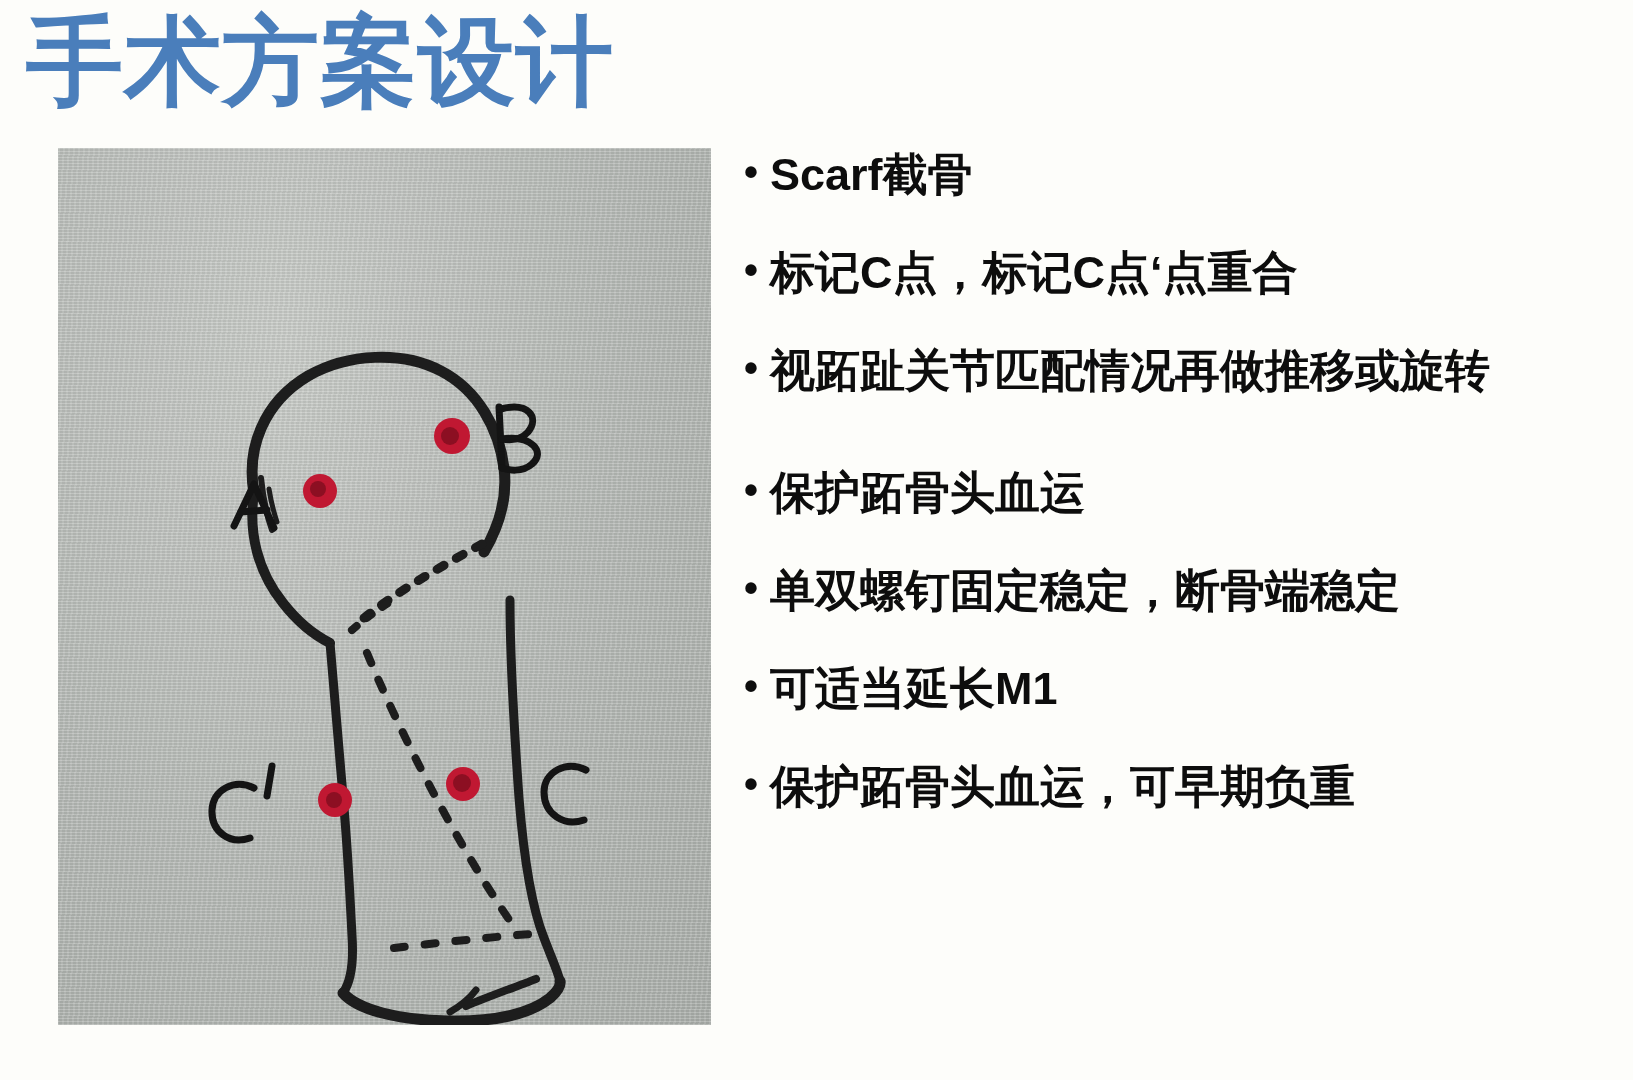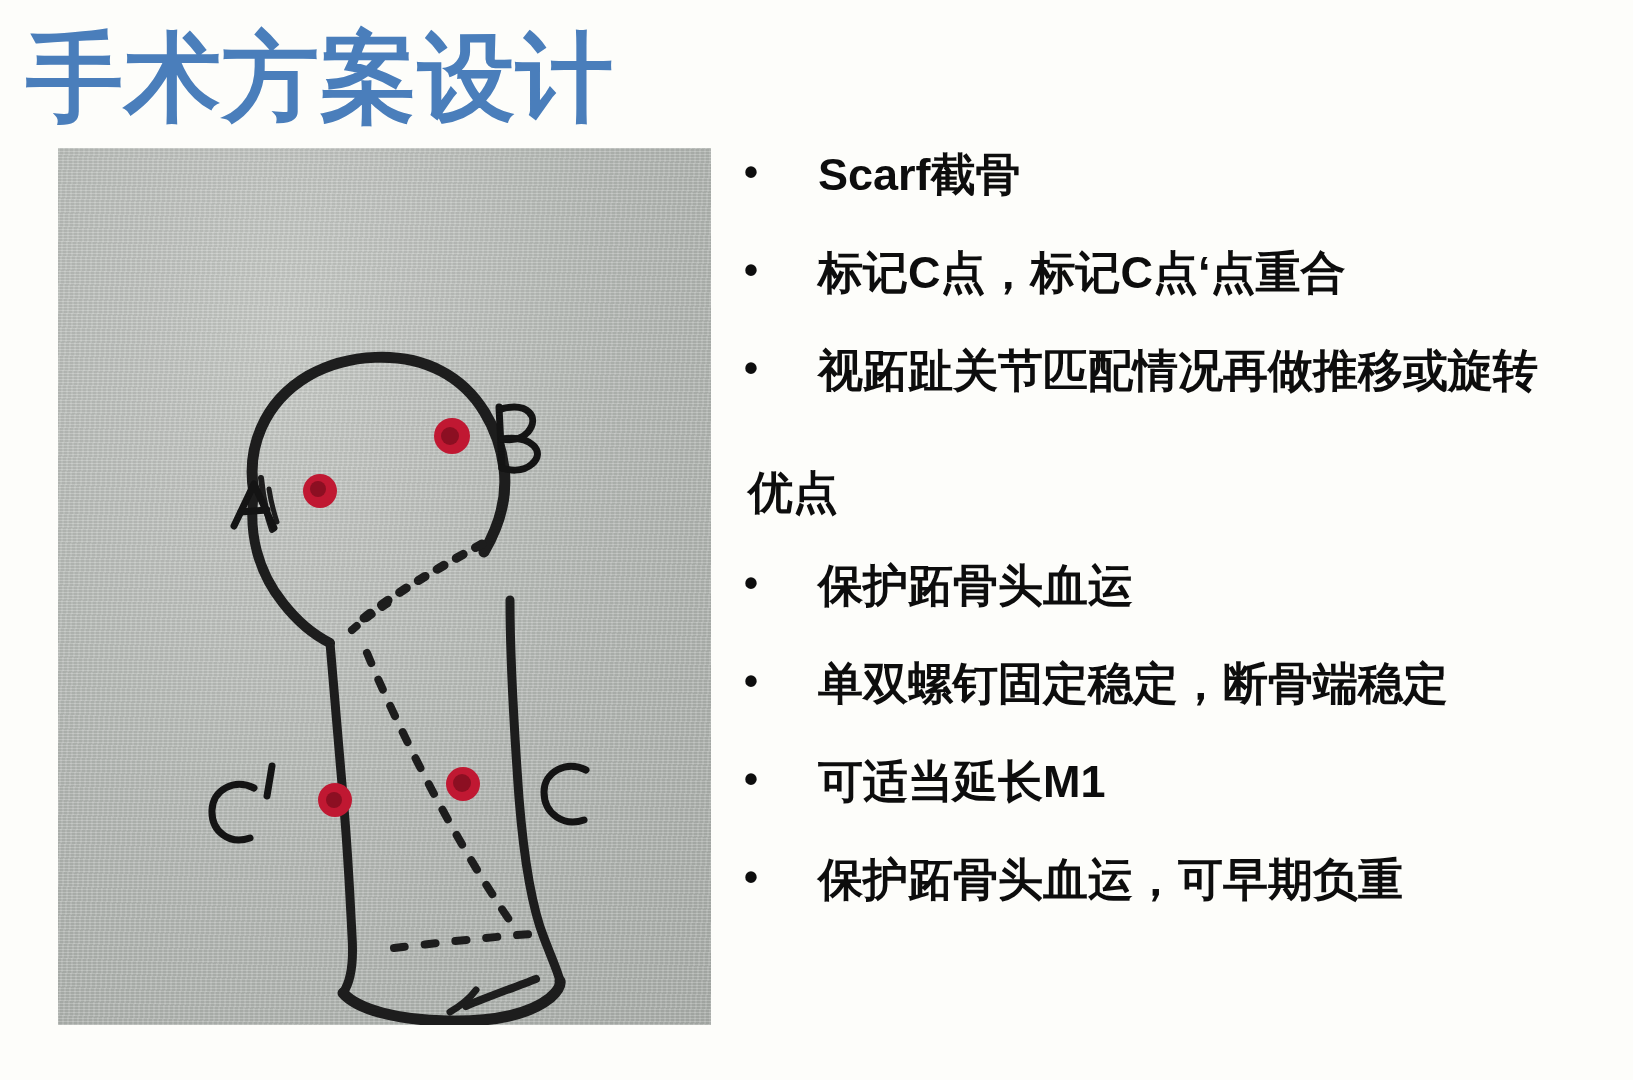--- a/index.html
+++ b/index.html
@@ -12,21 +12,21 @@
     background: #fdfdfa;
     font-family: "Liberation Sans", "DejaVu Sans", sans-serif;
     overflow: hidden;
     position: relative;
   }
 
   
   #slide-title {
     position: absolute;
     left: 26px;
-    top: 24px;
+    top: 8px;
     font-size: 97px;
     font-weight: bold;
     letter-spacing: 1px;
     color: #4a7ebb;
     line-height: 1.12;
     white-space: nowrap;
   }
 
   
   #drawing-figure {
@@ -75,21 +75,21 @@
     line-height: 1.0;
     white-space: nowrap;
   }
   .bullet-dot {
     width: 26px;
     flex: 0 0 26px;
     font-size: 40px;
     line-height: 1.0;
     color: #0d0d0d;
   }
-  .bullet-text { flex: 1 1 auto; margin-left: 48px; }
+  .bullet-text { flex: 1 1 auto; }
   .plain-row {
     color: #0d0d0d;
     font-size: 45px;
     font-weight: 600;
     line-height: 1.0;
     white-space: nowrap;
     padding-left: 4px;
   }
   .sp-b1 { margin-bottom: 53px; }
   .sp-gap { height: 77px; }
@@ -193,21 +193,20 @@
     <span class="bullet-text">标记C点，标记C点‘点重合</span>
   </div>
 
   <div class="bullet-row">
     <span class="bullet-dot">•</span>
     <span class="bullet-text">视跖趾关节匹配情况再做推移或旋转</span>
   </div>
 
   <div class="sp-gap"></div>
 
-  <div class="plain-row sp-heading">优点</div>
 
   <div class="bullet-row sp-b1">
     <span class="bullet-dot">•</span>
     <span class="bullet-text">保护跖骨头血运</span>
   </div>
 
   <div class="bullet-row sp-b1">
     <span class="bullet-dot">•</span>
     <span class="bullet-text">单双螺钉固定稳定，断骨端稳定</span>
   </div>

